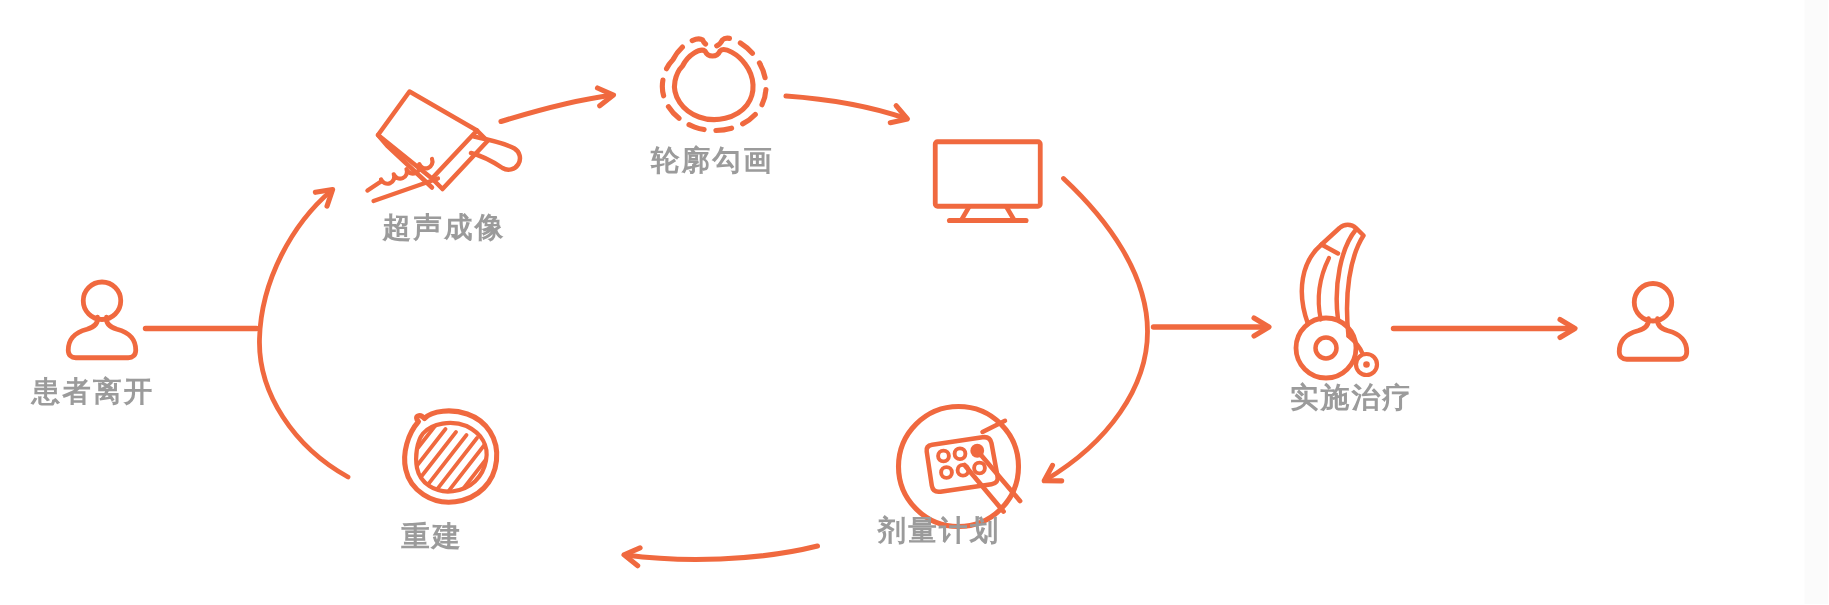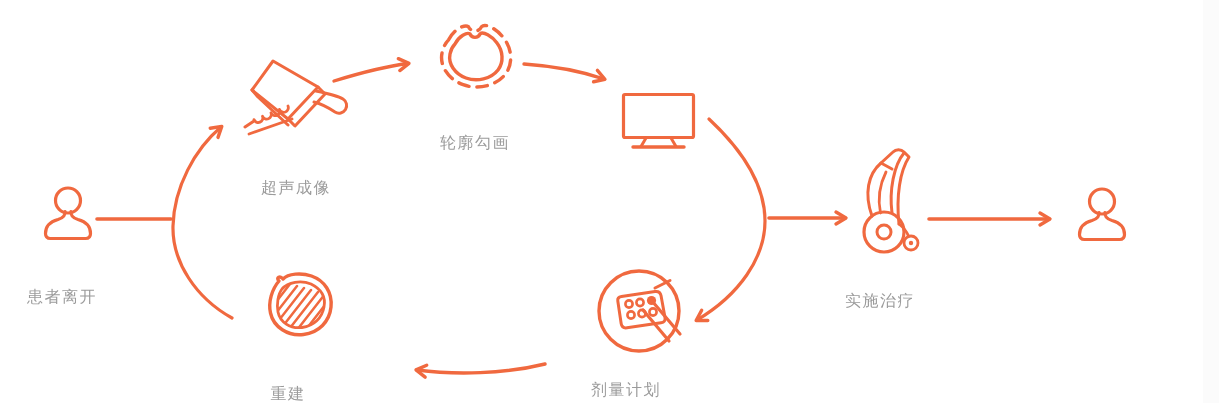--- a/index.html
+++ b/index.html
@@ -3,22 +3,22 @@
 <meta charset="utf-8">
 <style>
   :root { --accent:#F0693F; --label:#9B9B9B; --page-edge:#FBFBFB; }
   html,body{margin:0;padding:0;background:#fff;}
   .stage{position:relative;width:1219px;height:403px;background:#fff;overflow:hidden;
          font-family:"Liberation Sans","DejaVu Sans",sans-serif;}
   .page-edge{position:absolute;right:0;top:0;width:16px;height:403px;background:var(--page-edge);}
   svg .ln{stroke:var(--accent);fill:none;stroke-linecap:round;stroke-linejoin:round;}
   svg .fl{fill:var(--accent);stroke:none;}
   .node-label{position:absolute;transform:translateX(-50%);
-              font-weight:normal;font-size:16px;line-height:1.2;
-              color:var(--label);letter-spacing:1.5px;white-space:nowrap;margin-top:36px;}
+              font-weight:bold;font-size:19px;line-height:1.2;
+              color:var(--label);letter-spacing:1.5px;white-space:nowrap;}
 </style>
 </head>
 <body>
 
 <div class="stage">
 
   <svg width="1219" height="403" viewBox="0 0 1219 403" style="position:absolute;left:0;top:0">
     <defs>
       <marker id="ah" markerUnits="userSpaceOnUse" markerWidth="20" markerHeight="20" refX="13" refY="9" orient="auto">
         <path class="ln" stroke-width="3.4" d="M4,3 L14,9 L4,15"></path>
@@ -128,16 +128,16 @@
     </g>
 
     <use href="#person-sym" transform="translate(1072,186)"></use>
   </svg>
 
   <div class="node-label" style="left:62px;top:251px">患者离开</div>
   <div class="node-label" style="left:296px;top:142px">超声成像</div>
   <div class="node-label" style="left:475px;top:97px">轮廓勾画</div>
   <div class="node-label" style="left:626px;top:344px">剂量计划</div>
   <div class="node-label" style="left:288px;top:348px">重建</div>
-  <div class="node-label" style="left:880px;top:255px">实施治疗</div>
+  <div class="node-label" style="left:901px;top:255px">实施治疗</div>
 
   <div class="page-edge"></div>
 </div>
 
 </body></html>

